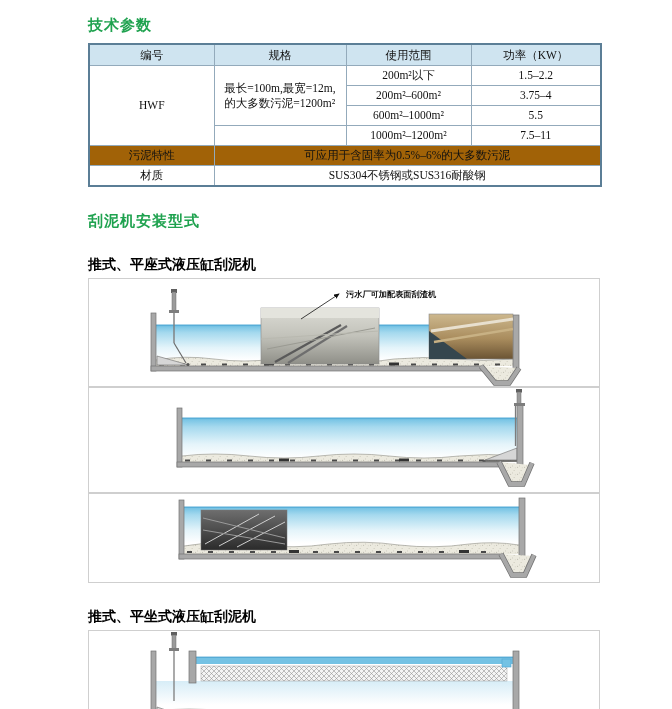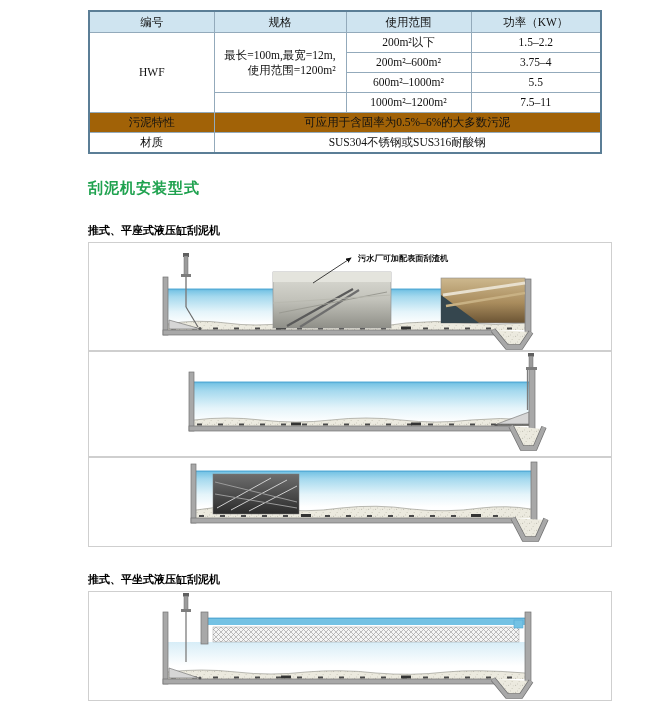--- a/index.html
+++ b/index.html
@@ -8,24 +8,24 @@
 
   .sec-title { font-size:15px; font-weight:bold; color:#1fa24f; letter-spacing:1px; margin:6px 0 8px 0; }
 
   table.spec { border-collapse:collapse; width:512px; table-layout:fixed;
     font-family:"Liberation Serif", serif; font-size:11.5px; color:#111;
     border:2px solid #5b7e96; }
   table.spec td, table.spec th { border:1px solid #93aabb; text-align:center;
     vertical-align:middle; padding:1px 4px; height:17px; line-height:1.25; font-weight:normal; }
   table.spec thead th { background:#cfe4f0; height:18px; }
   .row-blue td { background:#a16207; }
-  .spec-lines { display:inline-block; text-align:right; }
-
-  .diag-label { font-size:11px; font-weight:bold; color:#000; margin:25px 0 4px 0; }
-  .diag-box { width:510px; background:#fff; border:1px solid #cfcfcf;padding-left:12px; }
+  .spec-lines { display:inline-block; text-align:left; }
+
+  .diag-label { font-size:14px; font-weight:bold; color:#000; margin:25px 0 4px 0; }
+  .diag-box { width:510px; background:#fff; border:1px solid #cfcfcf; }
   .diag-box svg { display:block; }
 </style>
 </head>
 <body>
 
 <svg width="0" height="0" style="position:absolute" aria-hidden="true">
   <defs>
     <linearGradient id="gWater" x1="0" y1="0" x2="0" y2="1">
       <stop offset="0" stop-color="#6fc0e3"></stop>
       <stop offset="0.22" stop-color="#a5d9ee"></stop>
@@ -62,20 +62,21 @@
       <path d="M0 5L5 0M0 0L5 5" stroke="#8f8f8f" stroke-width="0.55"></path>
     </pattern>
     <marker id="mArrow" markerWidth="8" markerHeight="8" refX="6" refY="3" orient="auto">
       <path d="M0,0 L7,3 L0,6 Z" fill="#111"></path>
     </marker>
   </defs>
 </svg>
 
 <div class="page">
 
+  <div class="sec-title">技术参数</div>
 
   <table class="spec">
     <colgroup>
         <col style="width:125px">
         <col style="width:132px">
         <col style="width:125px">
         <col style="width:130px">
       </colgroup>
     <thead>
       <tr>
@@ -84,21 +85,21 @@
         <th>使用范围</th>
         <th>功率（KW）</th>
       </tr>
     </thead>
     <tbody>
       <tr>
         <td rowspan="4">HWF</td>
         <td rowspan="3">
           <span class="spec-lines">
             <span>最长=100m,最宽=12m,</span><br>
-            <span>使用范围=1200m²</span>
+            <span>的大多数污泥=1200m²</span>
           </span>
         </td>
         <td>200m²以下</td>
         <td>1.5–2.2</td>
       </tr>
       <tr>
         <td>200m²–600m²</td>
         <td>3.75–4</td>
       </tr>
       <tr>

